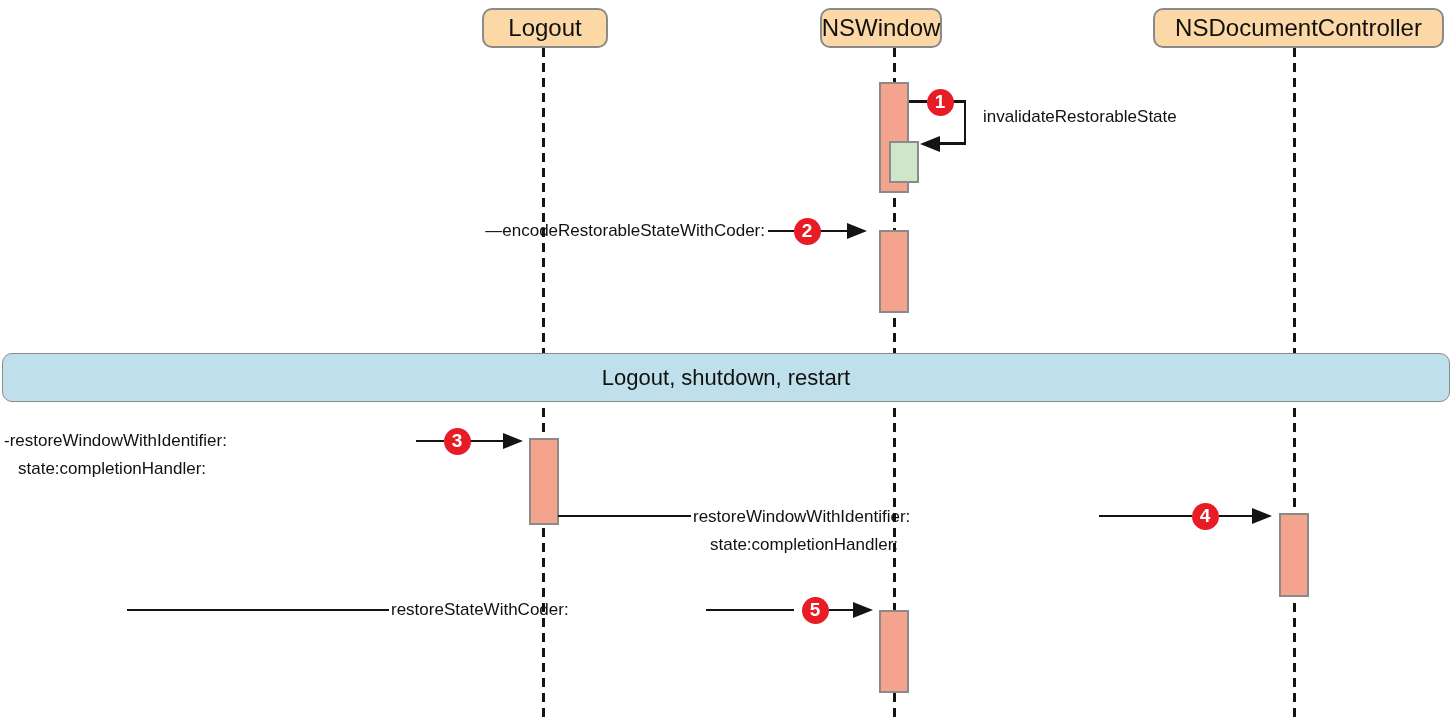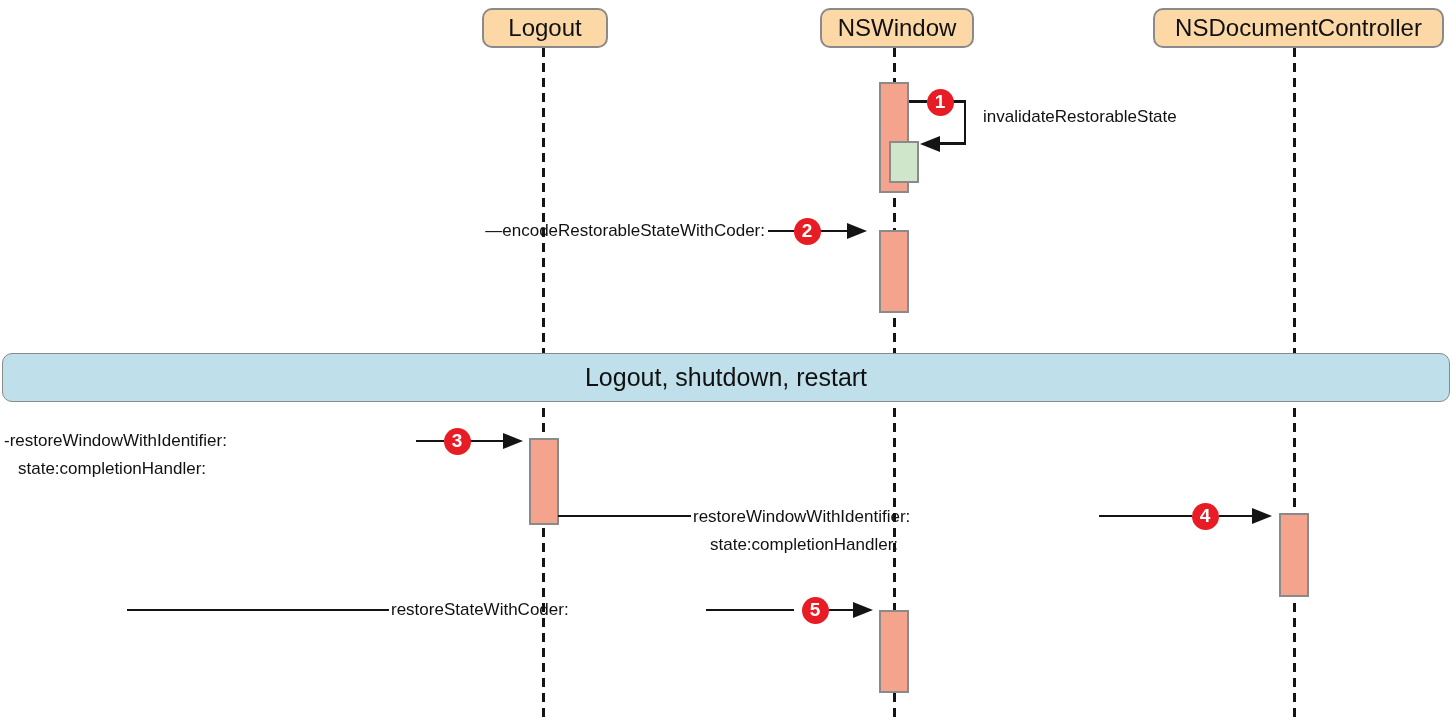--- a/index.html
+++ b/index.html
@@ -46,21 +46,21 @@
     z-index:6;
   }
   
   .banner{
     position:absolute;left:2px;top:353px;width:1448px;height:49px;
     box-sizing:border-box;
     background:var(--banner-fill);
     border:1.5px solid var(--border-gray);
     border-radius:10px;
     display:flex;align-items:center;justify-content:center;
-    font-size:25px;
+    font-size:22px;
     z-index:4;
   }
   
   .hline{position:absolute;height:2.5px;background:var(--line-black);z-index:7;}
   .vline{position:absolute;width:2.5px;background:var(--line-black);z-index:7;}
   .arrow-right{
     position:absolute;width:0;height:0;z-index:7;
     border-top:8px solid transparent;border-bottom:8px solid transparent;
     border-left:20px solid var(--line-black);
   }
@@ -87,21 +87,21 @@
 
 <div class="stage">
 
   <div class="lifeline" style="left:542px;top:48px;height:672px;"></div>
   <div class="lifeline" style="left:892.5px;top:48px;height:672px;"></div>
   <div class="lifeline" style="left:1293px;top:48px;height:672px;"></div>
 
   <div class="actor" style="left:482px;width:126px;">
     <span>Logout</span>
   </div>
-  <div class="actor" style="left:820px;width:154px;">
+  <div class="actor" style="left:820px;width:122px;">
     <span>NSWindow</span>
   </div>
   <div class="actor" style="left:1153px;width:291px;">
     <span>NSDocumentController</span>
   </div>
 
   <div class="banner">
     <span>Logout, shutdown, restart</span>
   </div>
 

